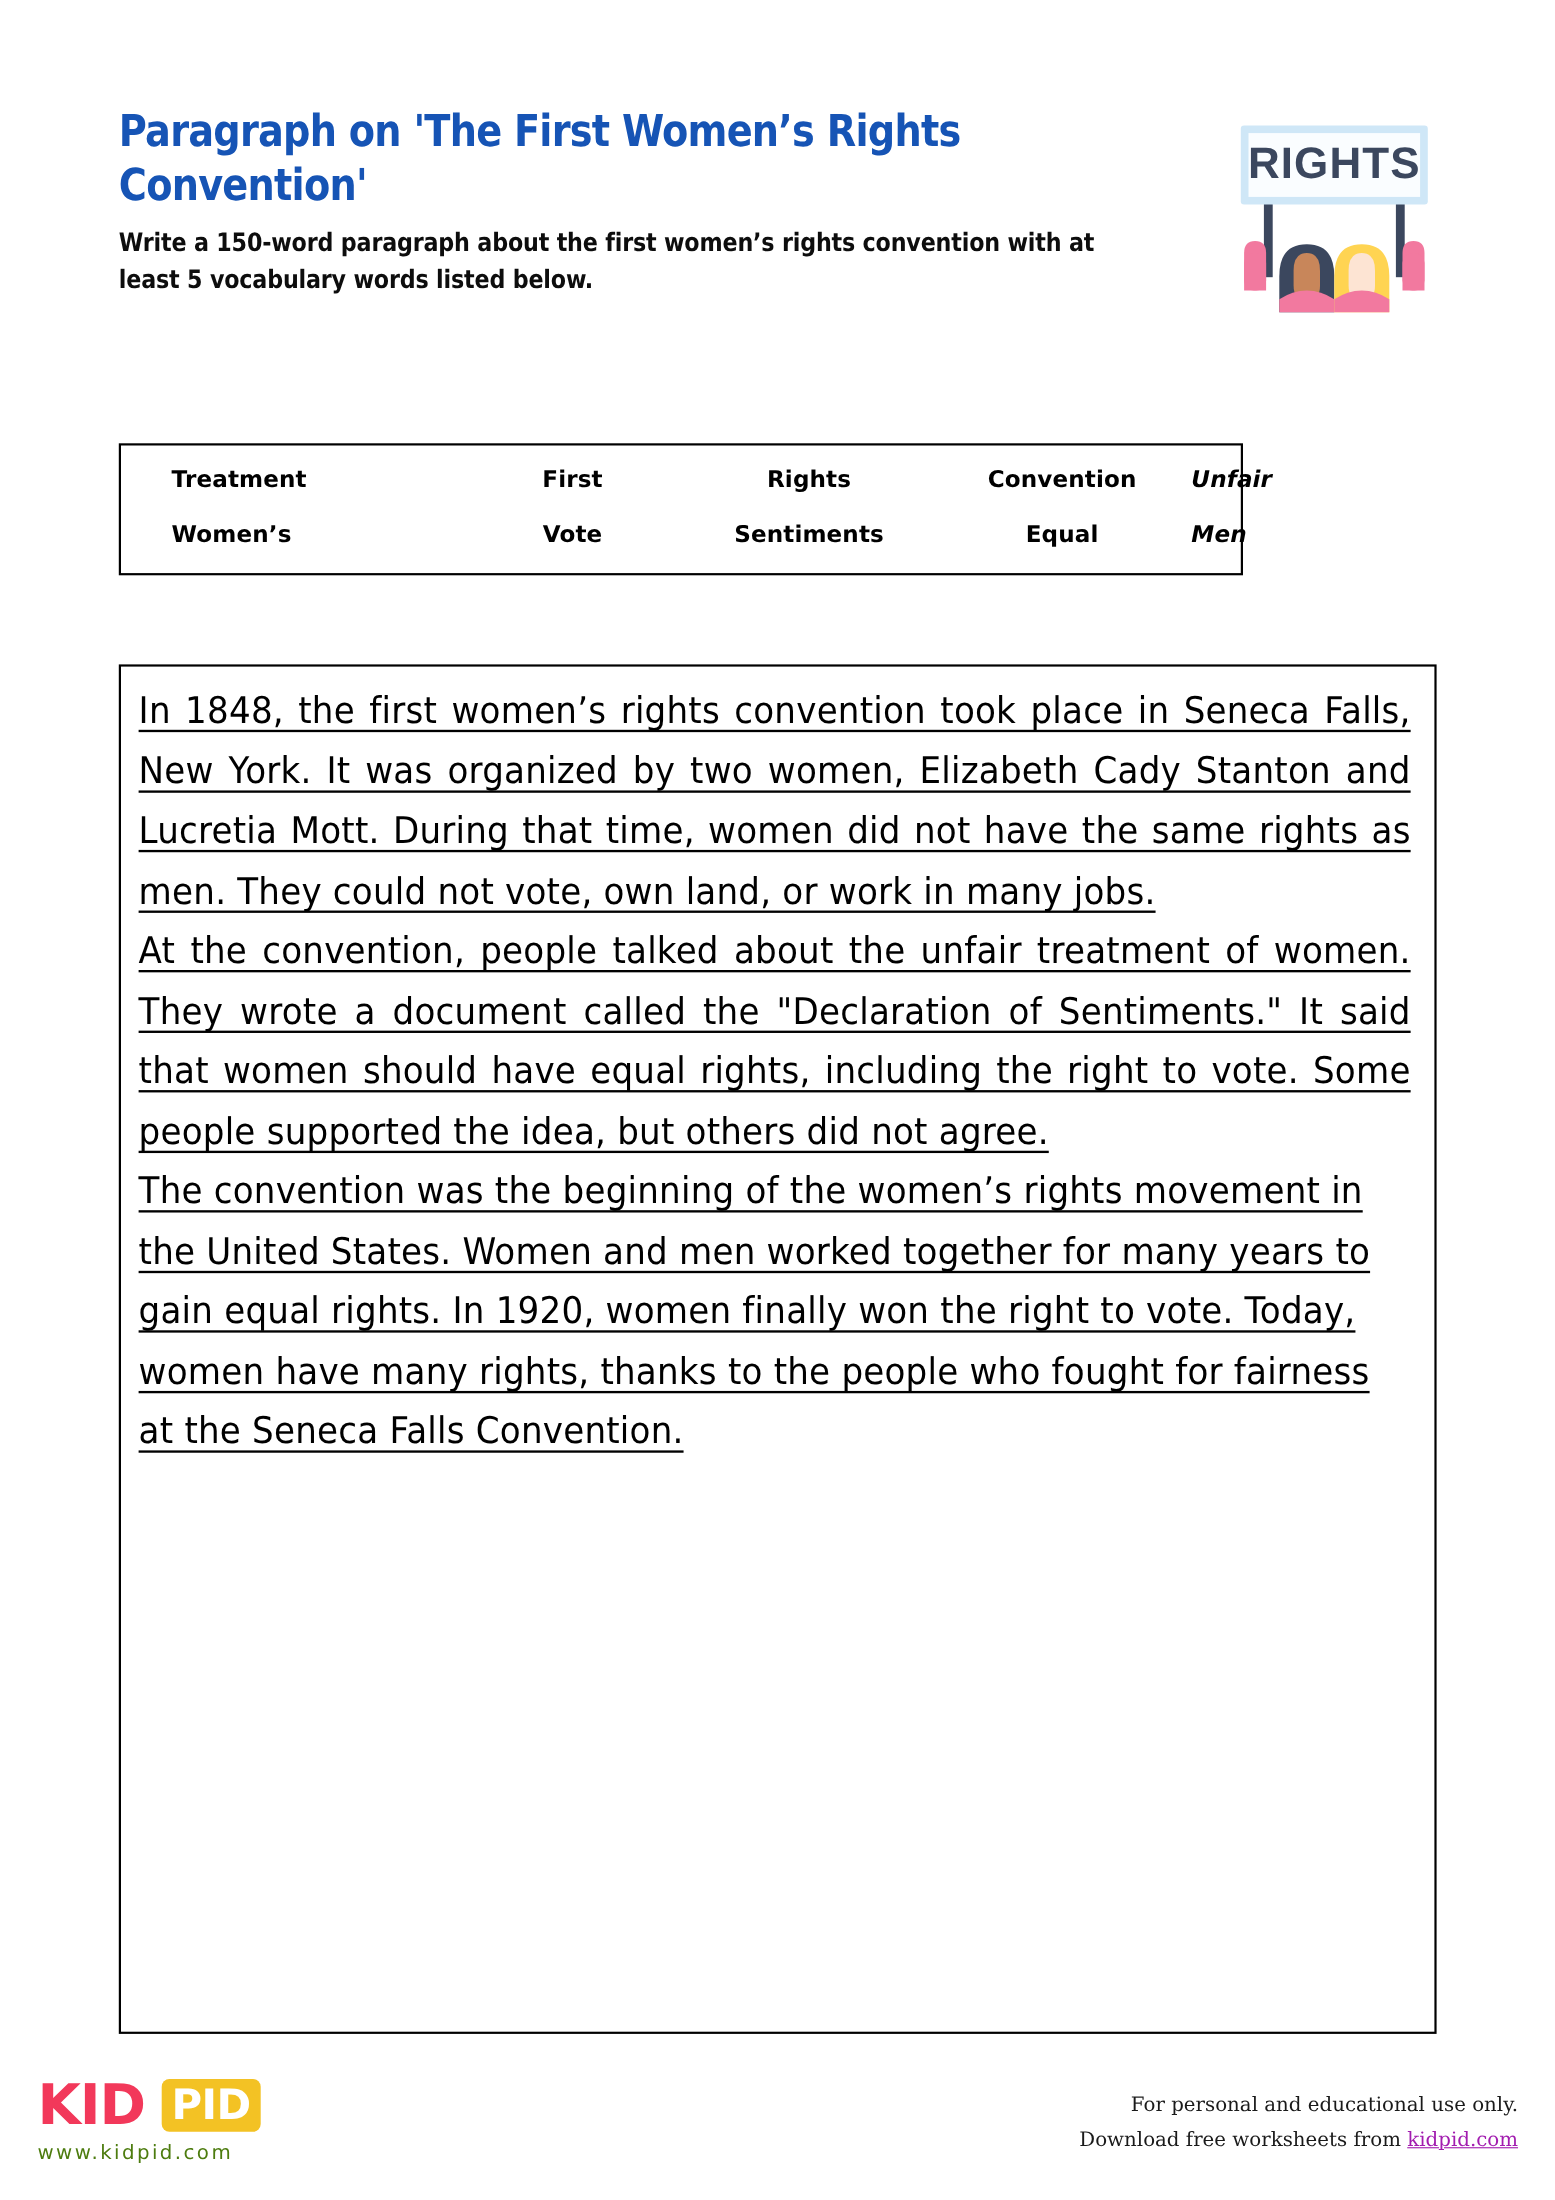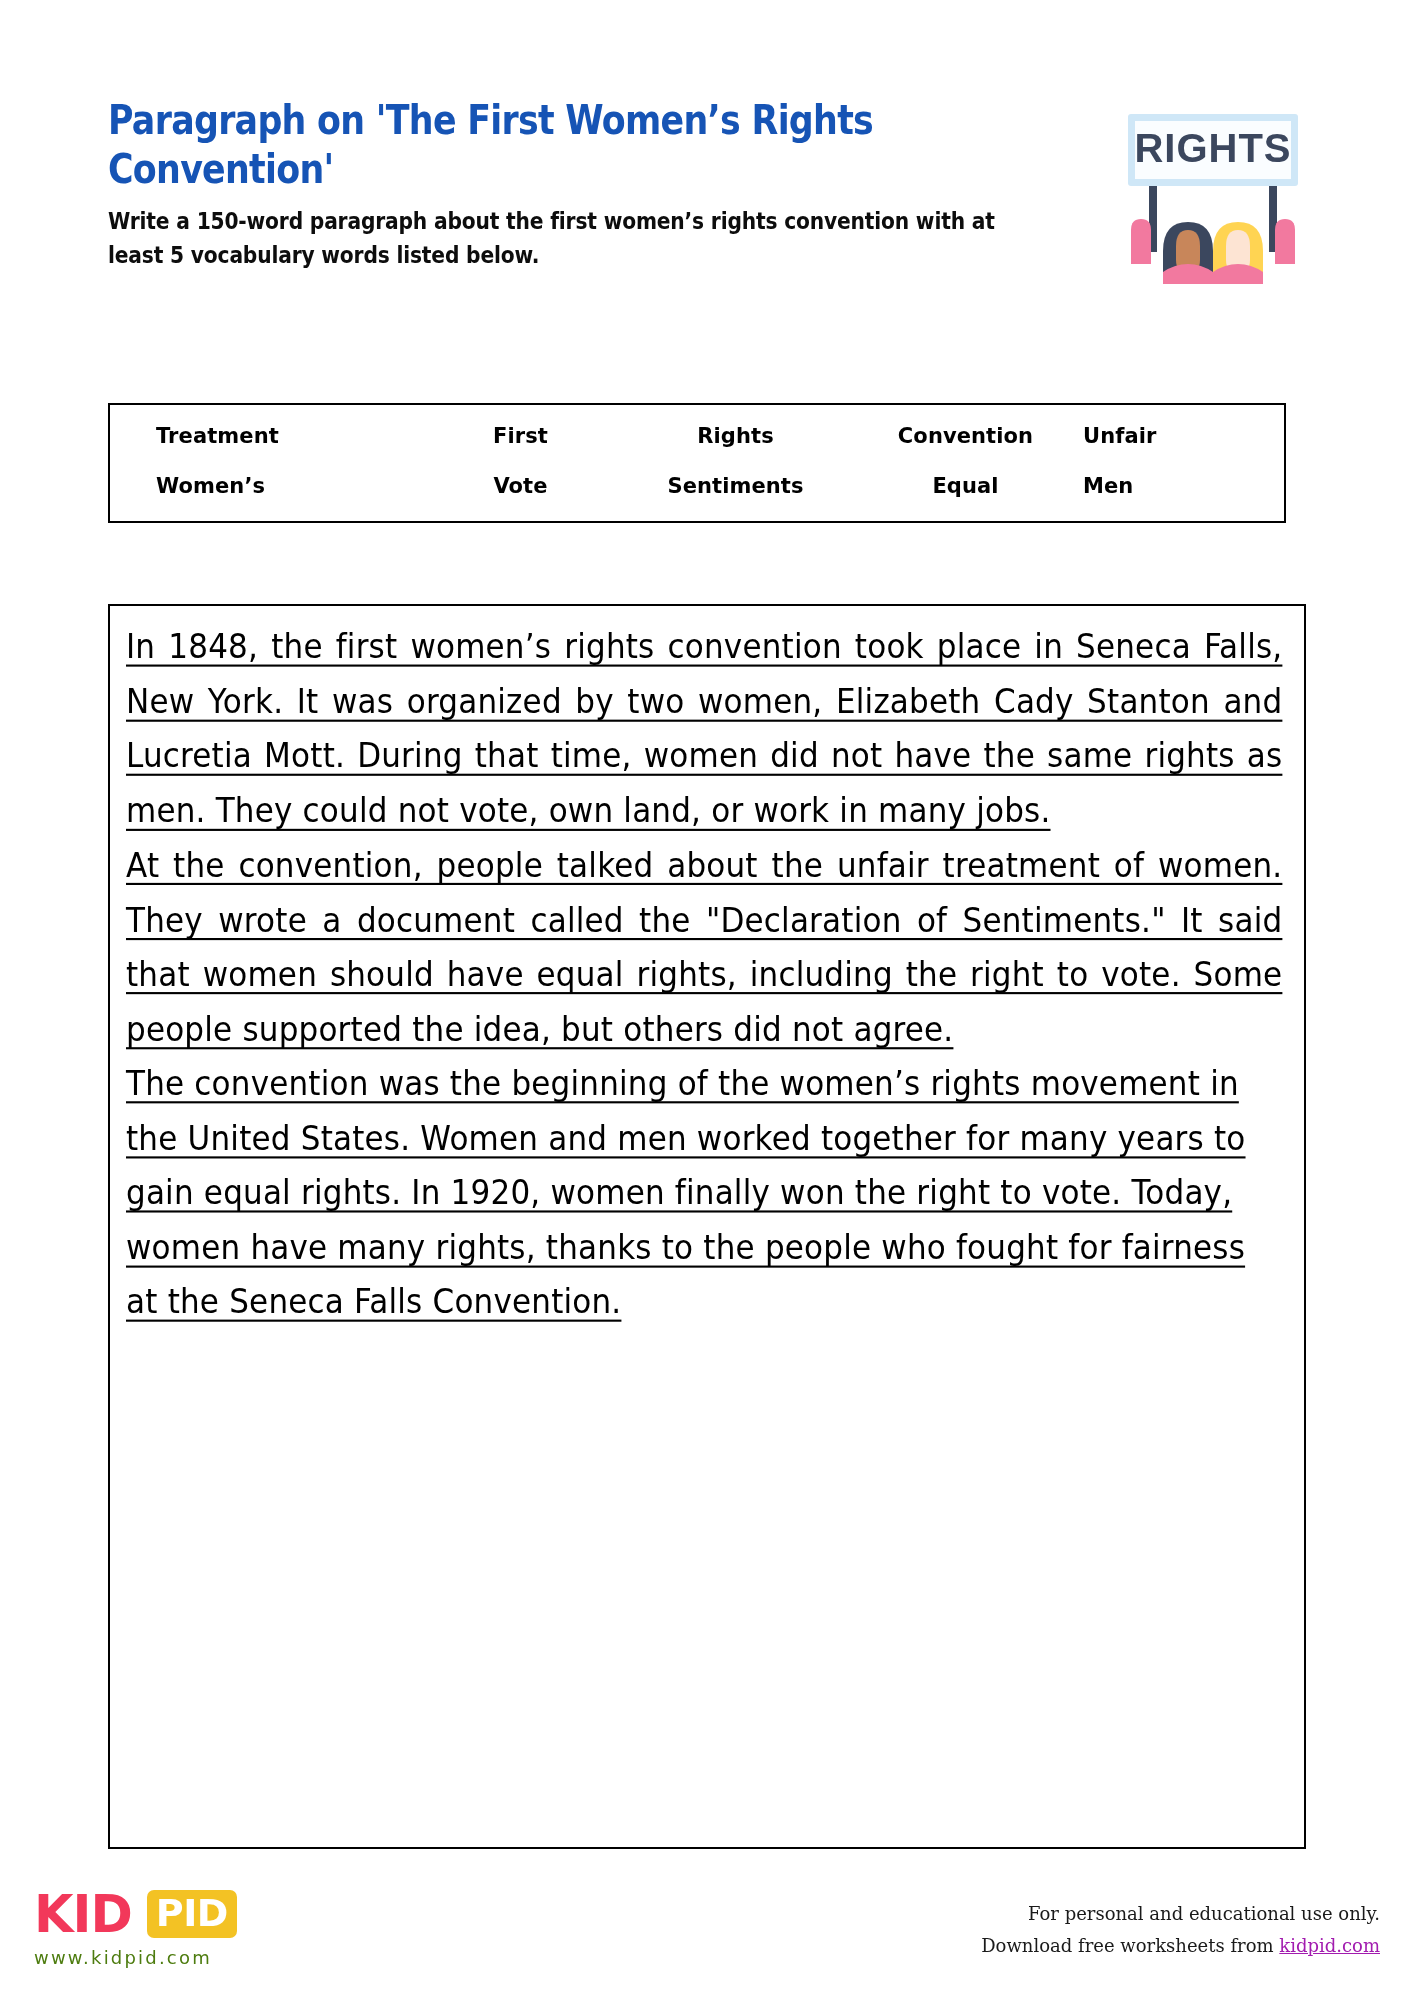--- a/index.html
+++ b/index.html
@@ -62,21 +62,21 @@
     height: 190px;
     flex: 0 0 auto;
     margin-top: -2px;
   }
 
   
   .vocab-box {
     position: absolute;
     left: 108px;
     top: 403px;
-    width: 1178px;
+    width: 1022px;
     height: 120px;
     border: 2.5px solid #000000;
     box-sizing: border-box;
     display: flex;
     flex-direction: column;
     justify-content: center;
     padding: 6px 18px 10px 18px;
   }
   .vocab-row {
     display: flex;
@@ -88,21 +88,21 @@
     font-weight: bold;
     font-size: 21px;
     color: #000000;
     text-align: center;
     letter-spacing: 0.1px;
   }
   .vocab-cell.c0 { flex: 0 0 250px; text-align: left; padding-left: 28px; }
   .vocab-cell.c1 { flex: 0 0 205px; text-align: center; padding-left: 12px; }
   .vocab-cell.c2 { flex: 0 0 225px; text-align: center; }
   .vocab-cell.c3 { flex: 0 0 235px; text-align: center; }
-  .vocab-cell.c4 { flex: 1 1 auto;  text-align: left; padding-right: 20px; }
+  .vocab-cell.c4 { flex: 1 1 auto;  text-align: left; padding-right: 20px; font-style: italic; }
 
   
   .answer-box {
     position: absolute;
     left: 108px;
     top: 604px;
     width: 1198px;
     height: 1245px;
     border: 2.5px solid #000000;
     box-sizing: border-box;

